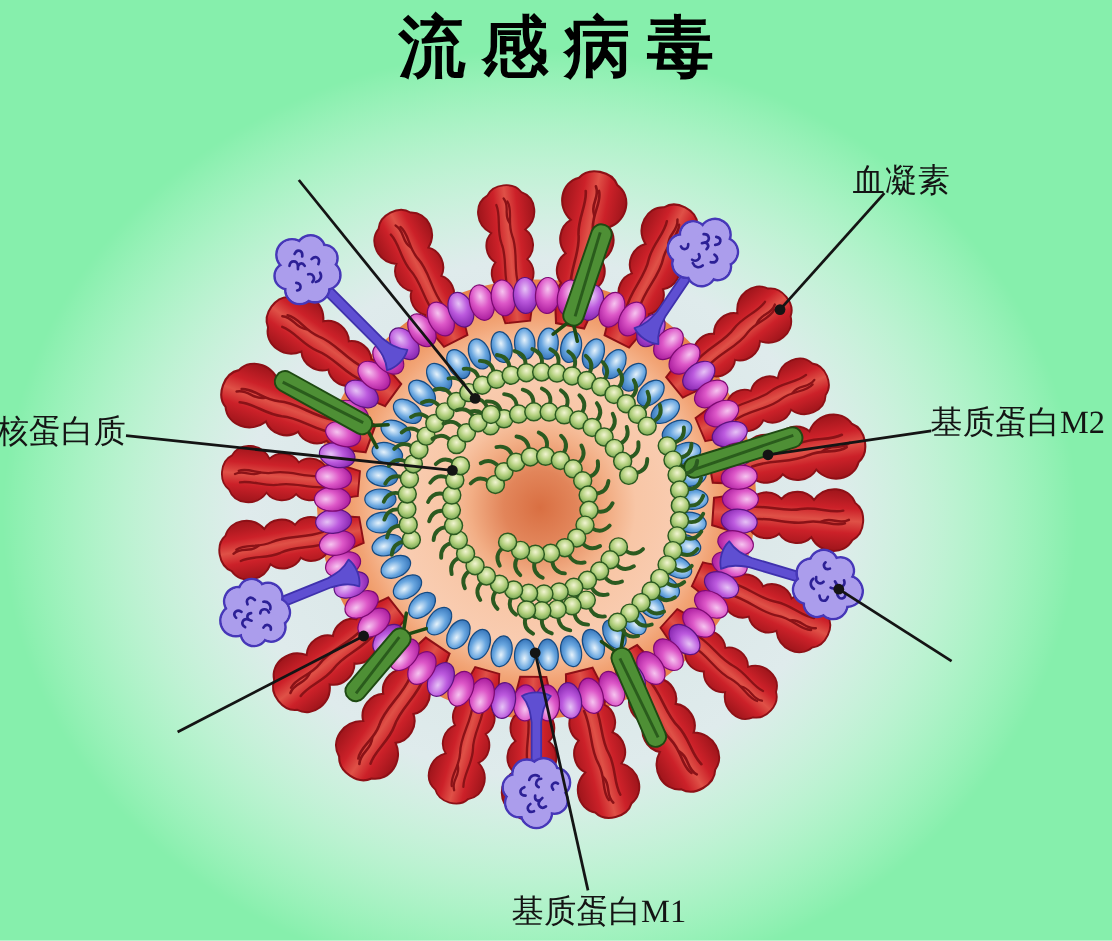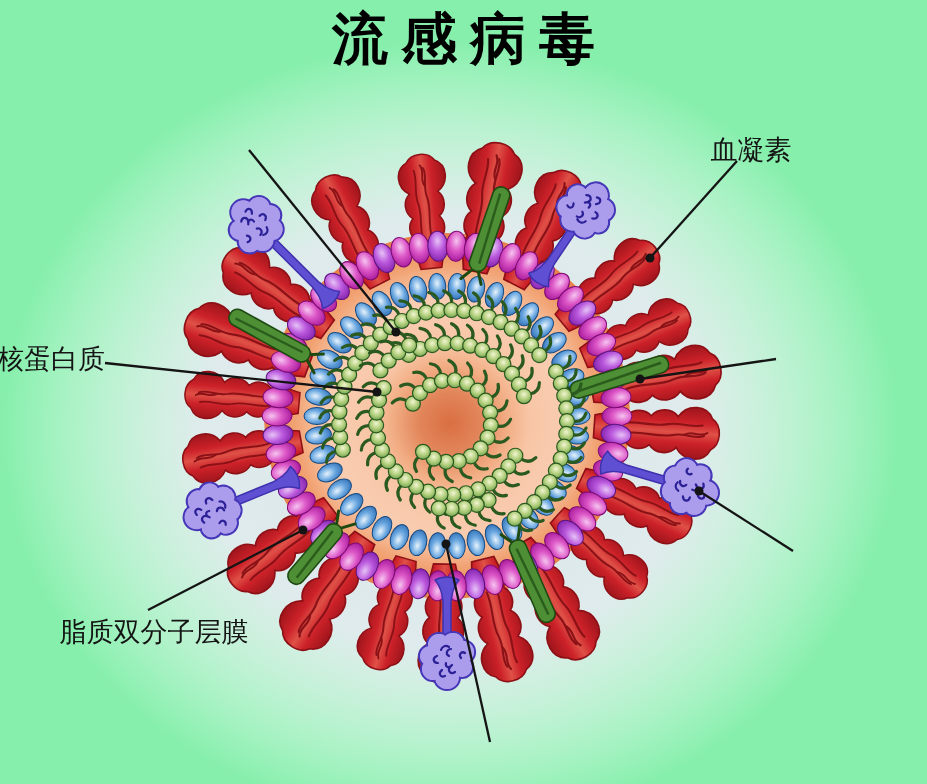--- a/index.html
+++ b/index.html
@@ -698,14 +698,15 @@
         <circle cx="699" cy="491" r="4.5" fill="#141414"></circle>
         <line x1="148" y1="610" x2="303" y2="530" stroke="#141414" stroke-width="2.3"></line>
         <circle cx="303" cy="530" r="4.5" fill="#141414"></circle>
         <line x1="490" y1="742" x2="446" y2="544" stroke="#141414" stroke-width="2.3"></line>
         <circle cx="446" cy="544" r="4.5" fill="#141414"></circle>
       </g>
     </svg>
   <div class="title" style="left:470px;top:40px">流感病毒</div>
   <div class="lbl" style="left: 751px; top: 130px; margin-top: 20px;">血凝素</div>
   <div class="lbl" style="left: 51px; top: 359px;">核蛋白质</div>
-  <div class="lbl" style="left: 154px; top: 632px;">脂质双分子层膜</div>
+  <div class="lbl" style="left: 848px; top: 352px;">基质蛋白M2</div>
+  <div class="lbl" style="left: 499px; top: 759px;">基质蛋白M1</div>
 </div>
 
 </body></html>

